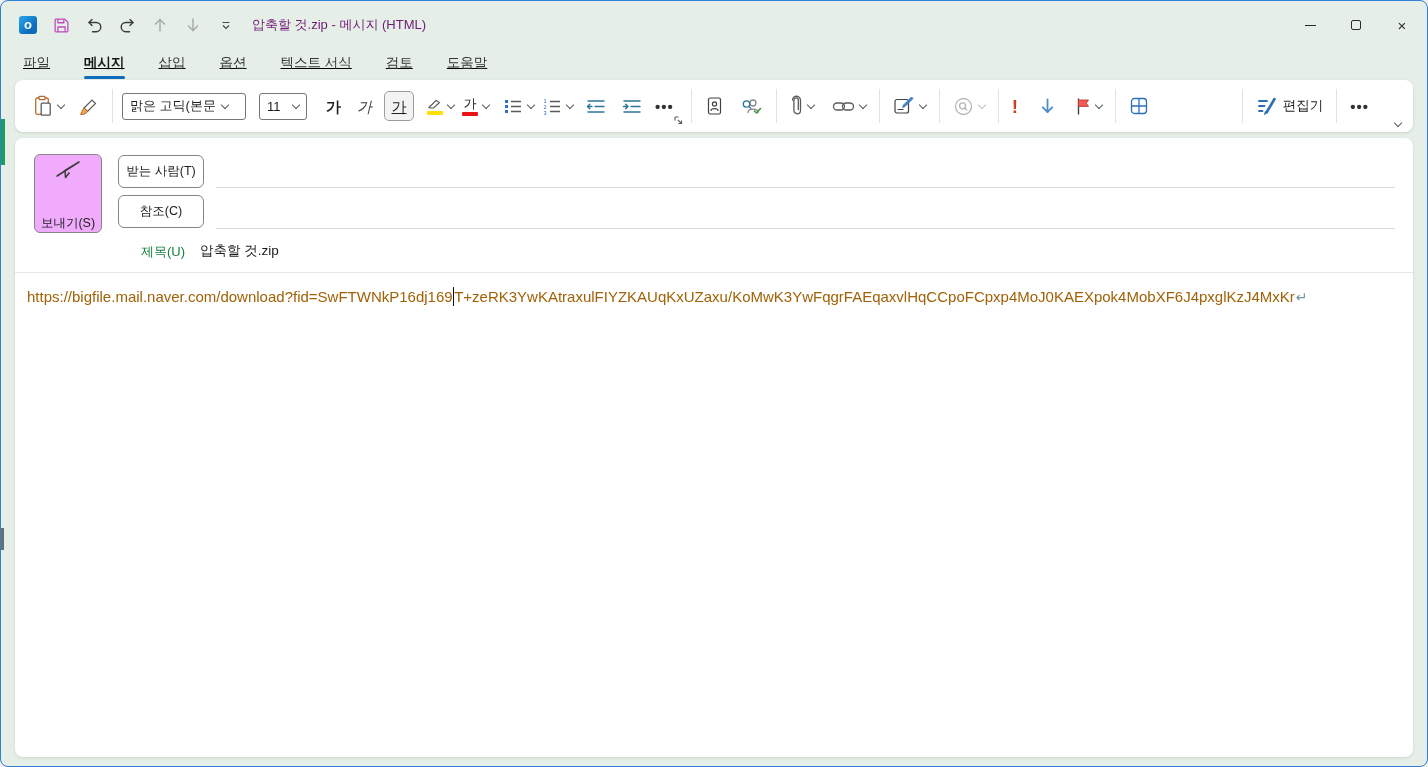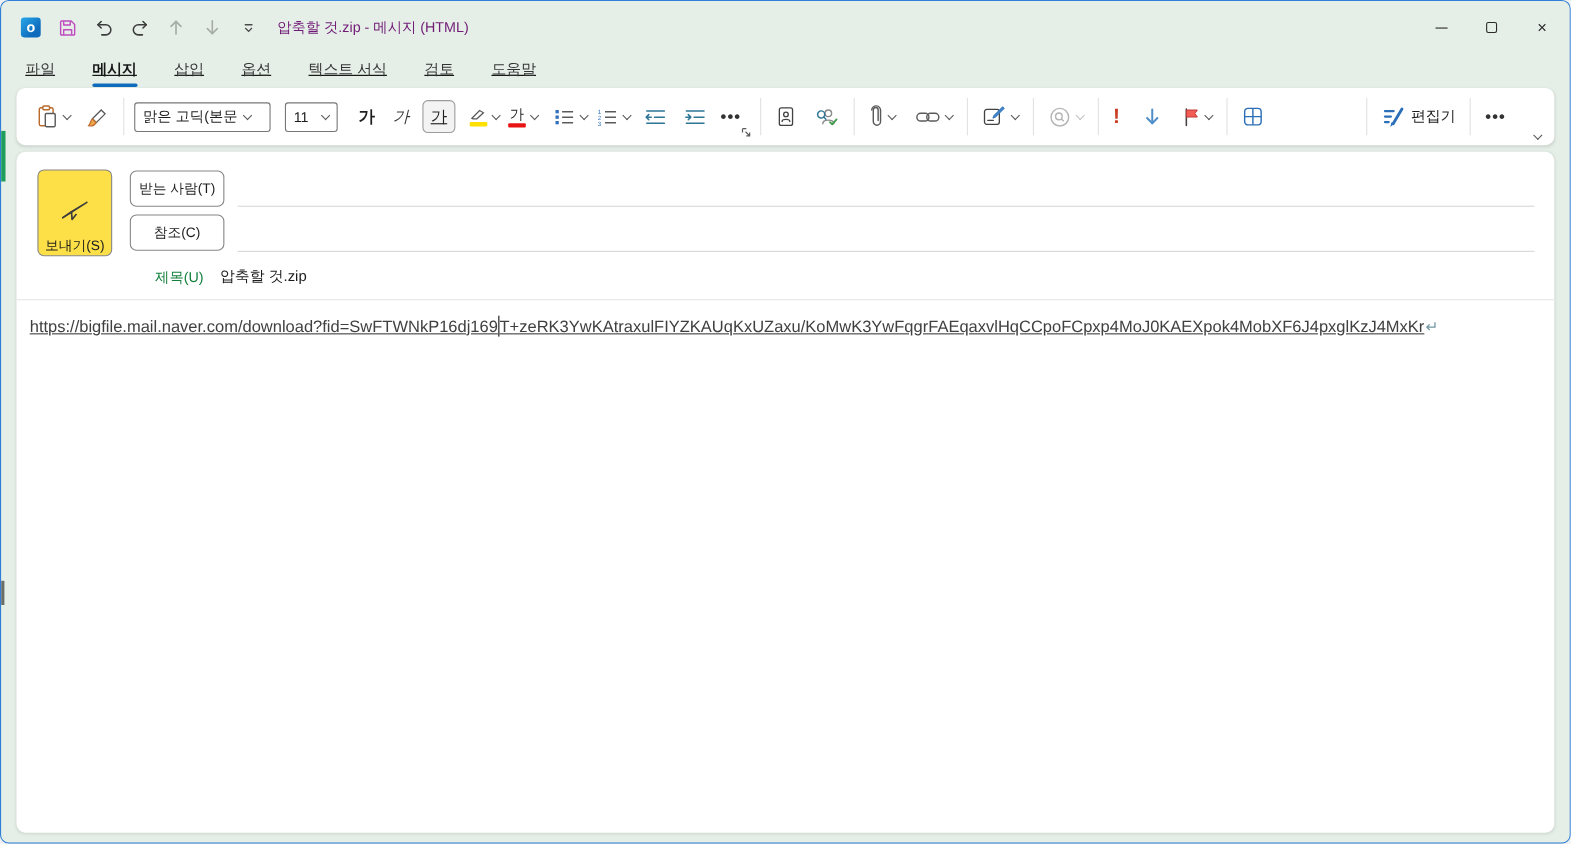--- a/index.html
+++ b/index.html
@@ -77,39 +77,39 @@
   .mini-launch { position:absolute; transform:translate(14px,14px); }
   .collapse-cv { position:absolute; right:12px; bottom:6px; }
 
   
   .msgcard {
     position:absolute; left:14px; right:14px; top:137px; bottom:9px;
     background:#fff; border-radius:8px; box-shadow:0 1px 3px rgba(0,0,0,.10);
   }
   .send-btn {
     position:absolute; left:19px; top:16px; width:68px; height:79px;
-    border:1px solid #868686; border-radius:6px; background:#fde047;
-    display:flex; flex-direction:column; align-items:center; justify-content:flex-end; gap:11px;
+    border:1px solid #868686; border-radius:6px; background:#f0abfc;
+    display:flex; flex-direction:column; align-items:center; justify-content:space-between; gap:11px;
     font-size:12.5px; color:#1c1c1c;
   }
   .addr-btn {
     position:absolute; left:103px; width:86px; height:33px;
     border:1px solid #868686; border-radius:6px; background:#fff;
     display:flex; align-items:center; justify-content:center;
     font-size:12.5px; color:#1c1c1c;
   }
   .to-btn { top:17px; } .cc-btn { top:57px; }
   .fline { position:absolute; left:201px; right:18px; border-bottom:1px solid #d8d8d8; }
   .to-line { top:49px; } .cc-line { top:90px; }
   .subj-label { position:absolute; left:126px; top:105px; font-size:13px; color:#15803d; }
   .subj-value { position:absolute; left:185px; top:104px; font-size:13.5px; color:#1b1b1b; }
   .hdr-sep { position:absolute; left:0; right:0; top:134px; border-bottom:1px solid #e7e7e7; }
 
   .body-area { position:absolute; left:12px; right:12px; top:148px; bottom:8px; font-size:15px; line-height:22px; cursor:text; }
-  .body-link { color:#404040; text-decoration:underline; word-break:break-all; }
+  .body-link { color:#a16207; word-break:break-all; }
   .caret { display:inline-block; width:1.5px; height:19px; background:#111; vertical-align:-4px; }
   .retmark { color:#7396a3; font-size:14px; text-decoration:none; margin-left:1px; }
   svg { display:block; }
 </style>
 </head>
 <body>
 
 <div class="window">
 
   <div class="titlebar">

